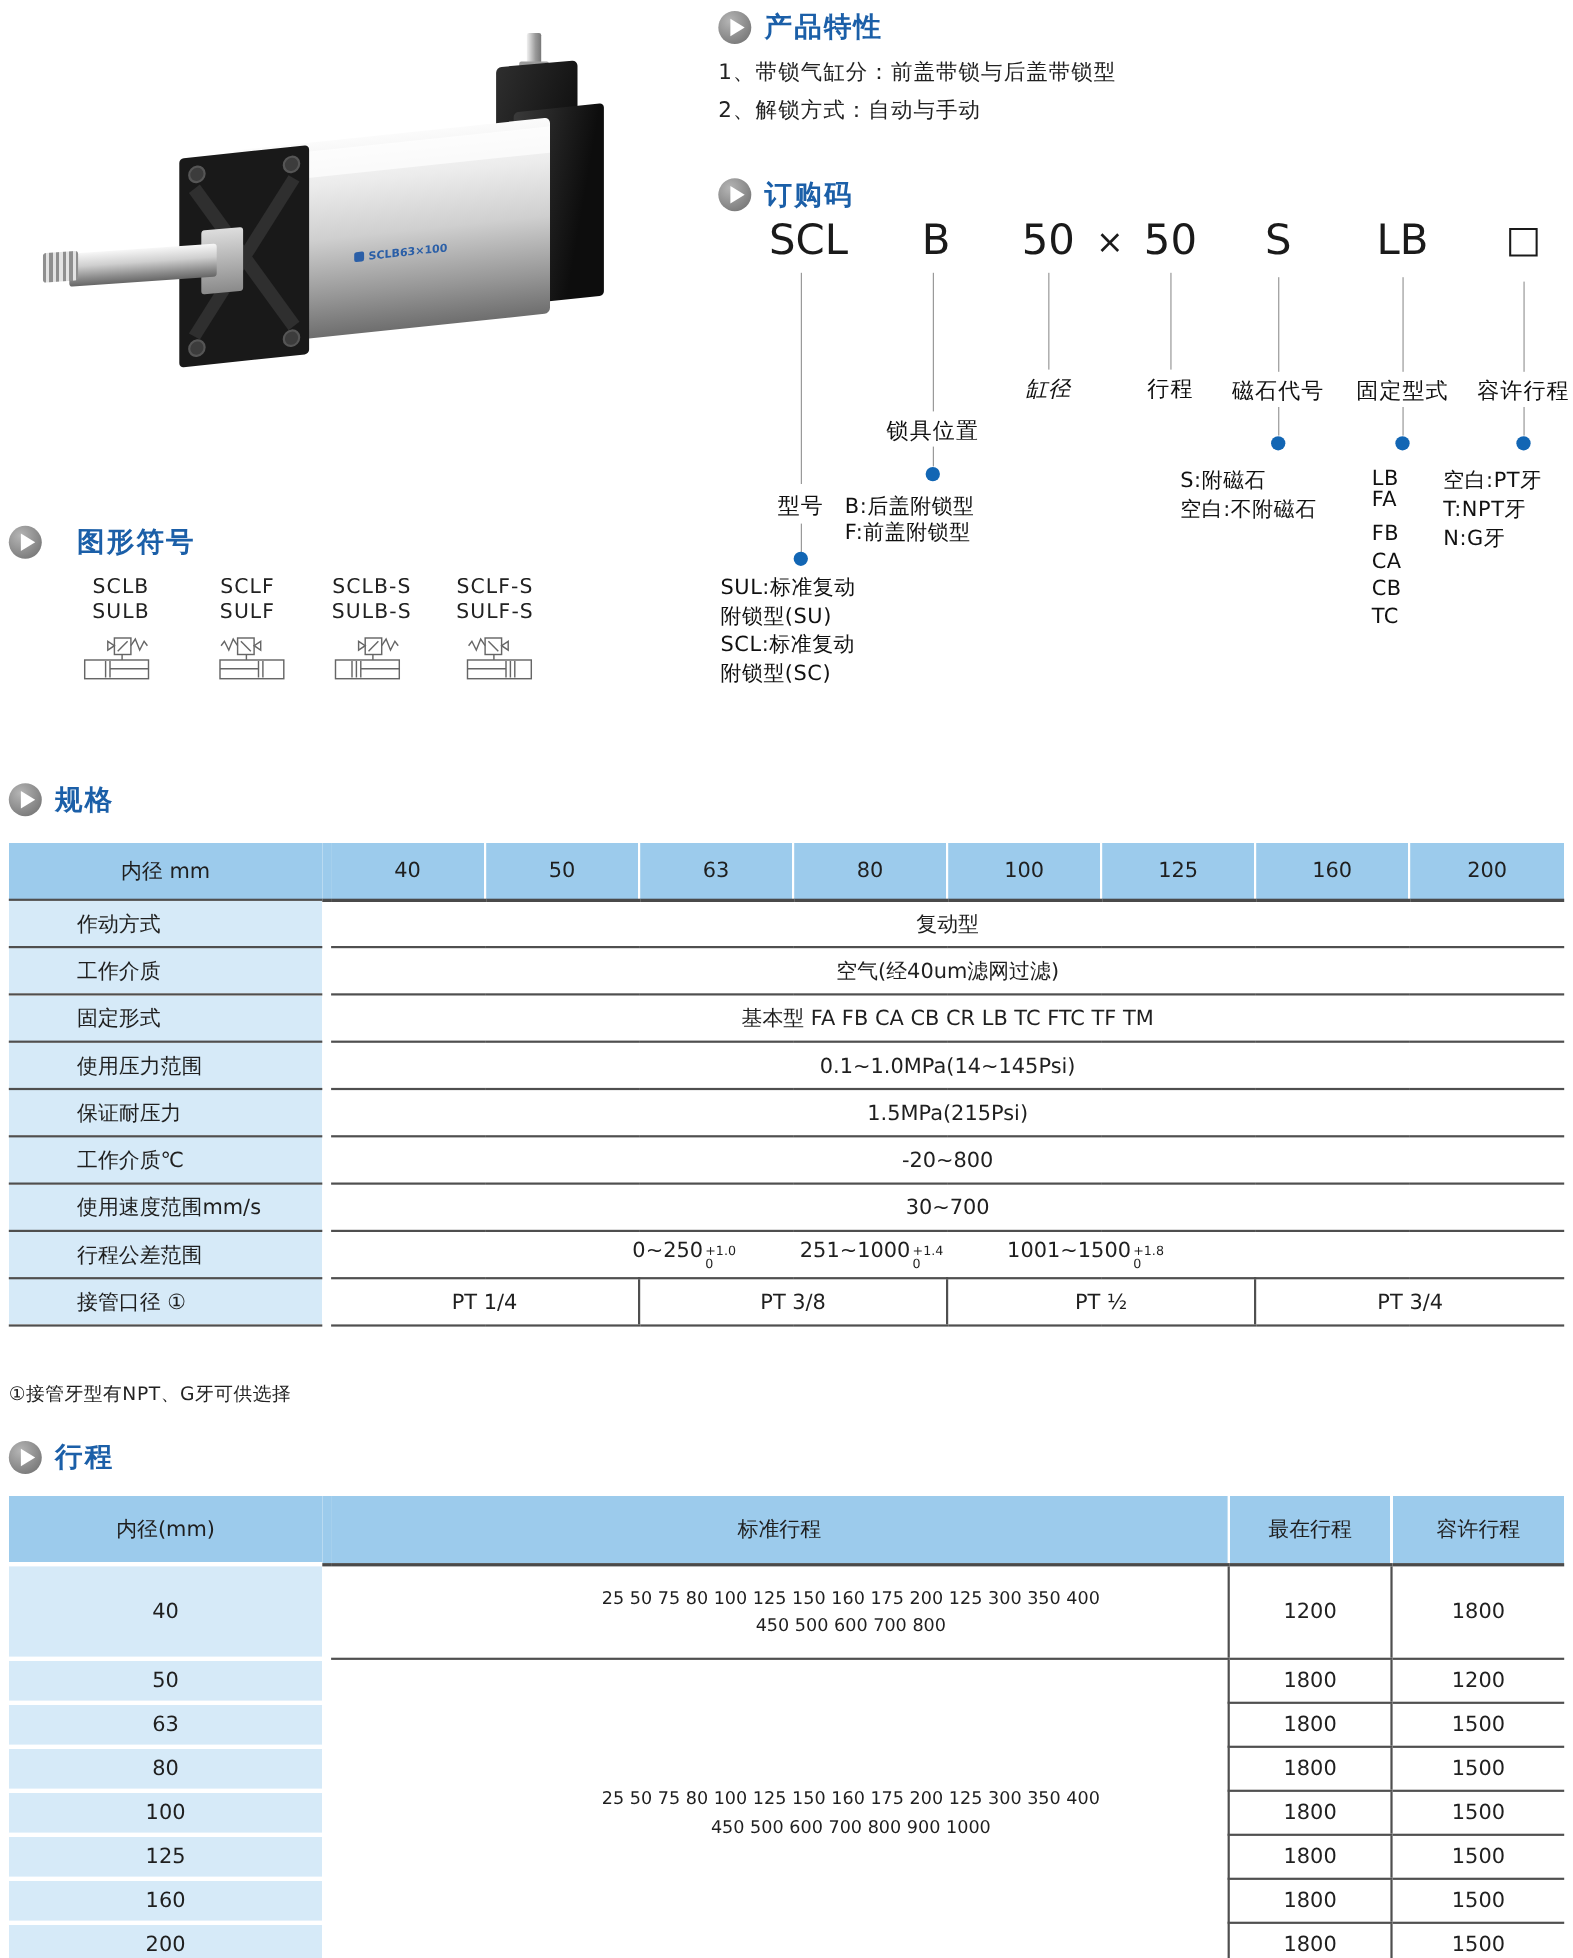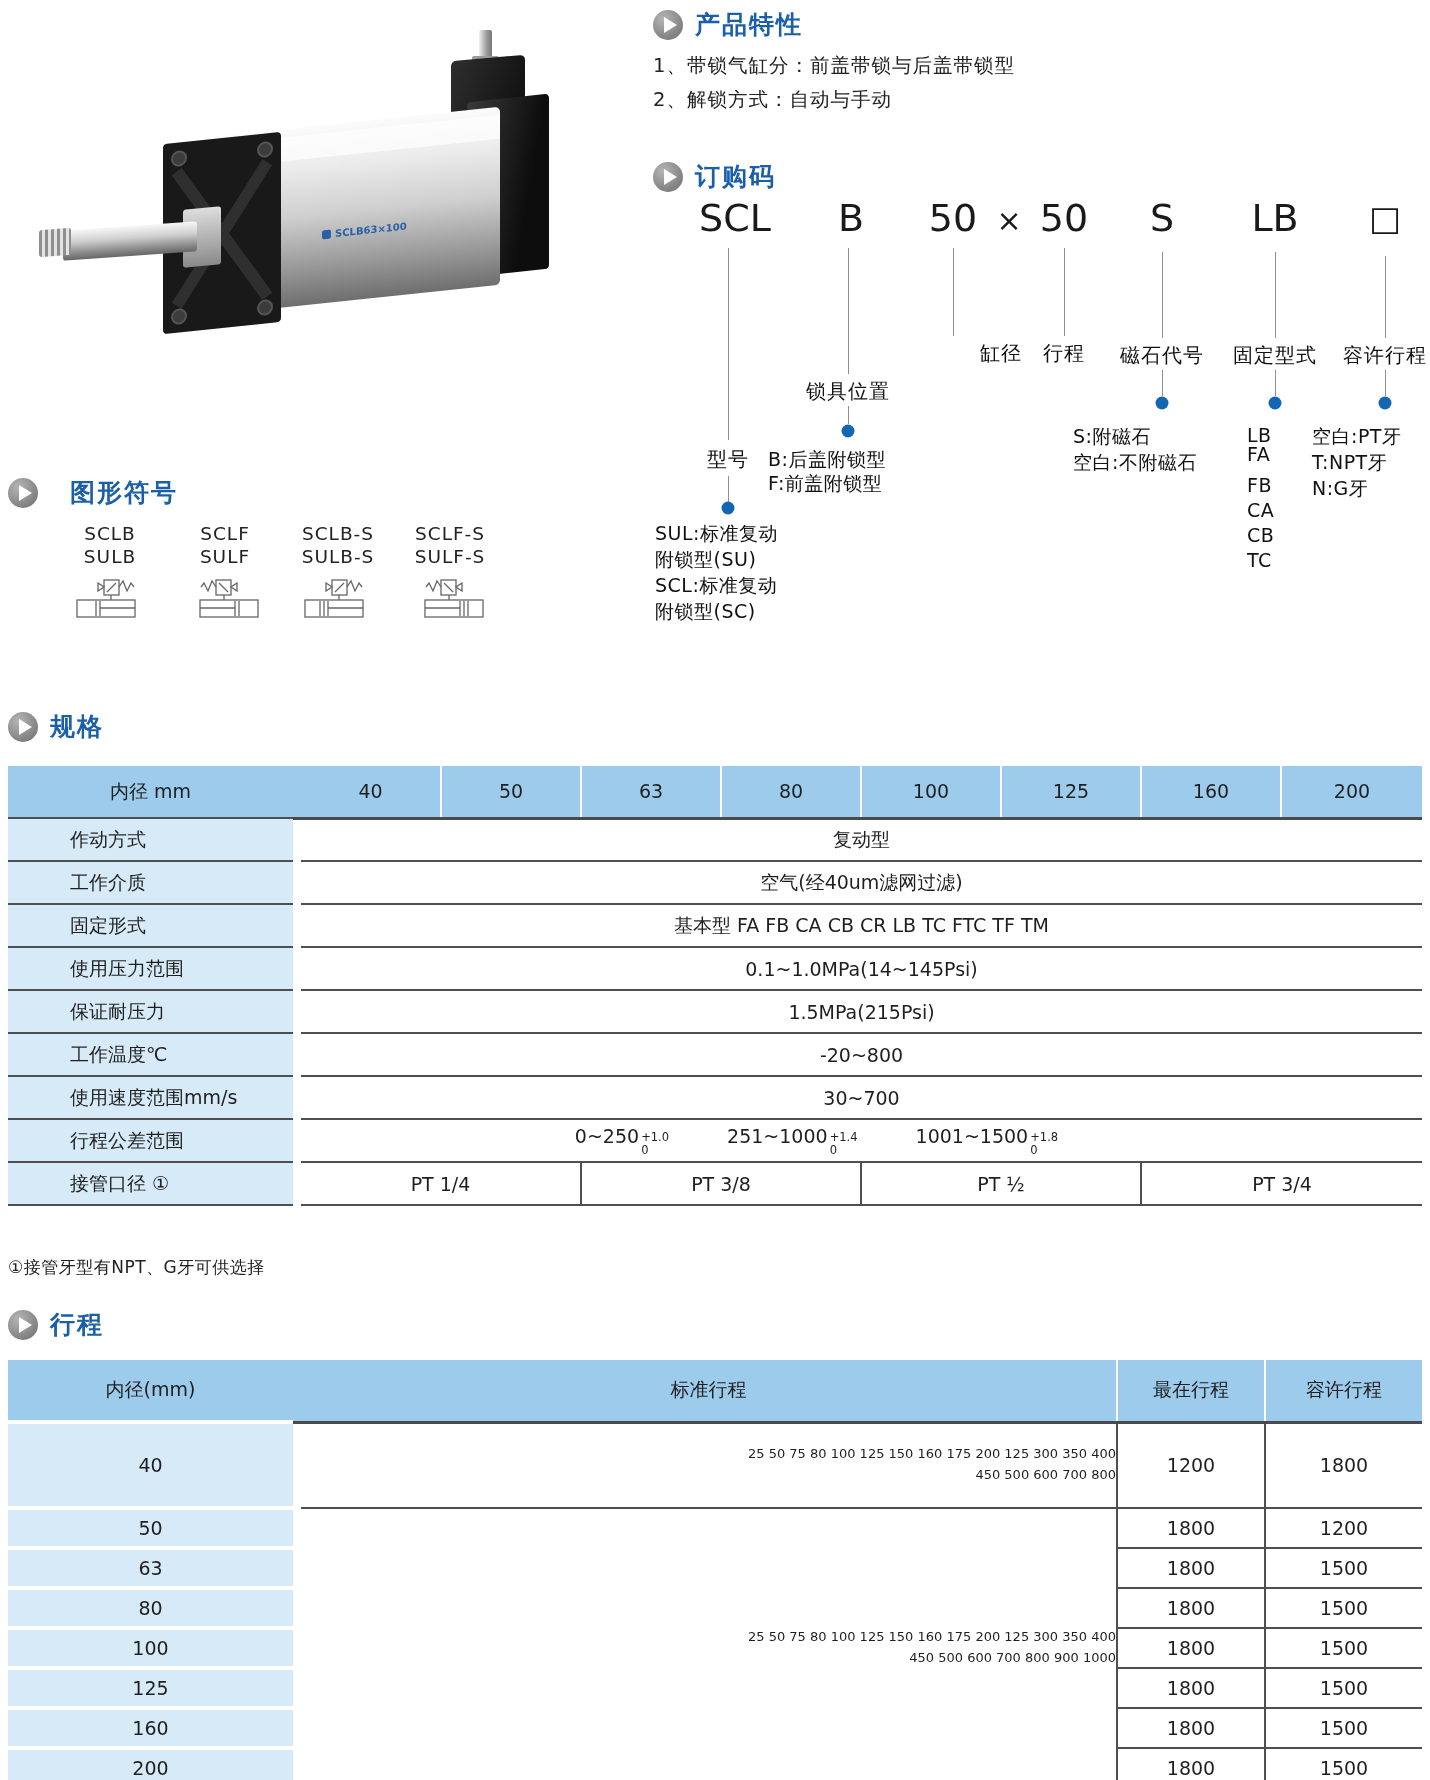--- a/index.html
+++ b/index.html
@@ -81,21 +81,21 @@
   .ss{display:inline-flex;flex-direction:column;align-items:flex-start;font-size:11.5px;line-height:1.05;margin-left:2px;vertical-align:2px;}
   .footnote{position:absolute;left:8px;top:1256px;font-size:17px;color:#222;letter-spacing:0.5px;}
   
   .stroke-table{position:absolute;left:8px;top:1360px;width:1414px;}
   .stroke-table tr{height:40px;}
   .stroke-table tr.hrow{height:62px;}
   .stroke-table tr.r40{height:86px;}
   .stroke-table td.lbl{text-align:center;padding-left:0;border-bottom:4px solid #fff;}
   .stroke-table td.num{border-bottom:2px solid #4f4f4f;}
   .stroke-table td.vsep{border-left:2px solid #4f4f4f;}
-  .stroke-table td.std{text-align:right;padding-left:130px;font-size:13px;line-height:1.6;border-bottom:2px solid #4f4f4f;}
+  .stroke-table td.std{text-align:center;padding-left:130px;font-size:16px;line-height:1.6;border-bottom:2px solid #4f4f4f;}
 </style>
 </head>
 <body>
 
 <div class="page">
 
   <div class="photo">
     <div class="lock-pin"></div>
     <div class="lock-nut"></div>
     <div class="lock-block"></div>
@@ -150,21 +150,21 @@
   <i class="vl" style="left:1275px;top:370px;height:26px;"></i>
   <i class="vl" style="left:1385px;top:256px;height:82px;"></i>
   <i class="vl" style="left:1385px;top:370px;height:26px;"></i>
 
   <span class="dot" style="left:728px;top:508px;"></span>
   <span class="dot" style="left:848px;top:431px;"></span>
   <span class="dot" style="left:1162px;top:403px;"></span>
   <span class="dot" style="left:1275px;top:403px;"></span>
   <span class="dot" style="left:1385px;top:403px;"></span>
 
-  <div class="odlabel" style="left:1001px;top:340px;">缸径</div>
+  <div class="odlabel" style="left:953px;top:340px;font-style:italic;">缸径</div>
   <div class="odlabel" style="left:1064px;top:340px;">行程</div>
   <div class="odlabel" style="left:1162px;top:342px;">磁石代号</div>
   <div class="odlabel" style="left:1275px;top:342px;">固定型式</div>
   <div class="odlabel" style="left:1385px;top:342px;">容许行程</div>
   <div class="odlabel" style="left:848px;top:378px;">锁具位置</div>
   <div class="odlabel" style="left:728px;top:446px;">型号</div>
 
   <div class="odopt" style="left:768px;top:447px;">B:后盖附锁型</div>
   <div class="odopt" style="left:768px;top:471px;">F:前盖附锁型</div>
 
@@ -313,21 +313,21 @@
           <td class="lbl">使用压力范围</td>
           <td class="gap"></td>
         <td class="val" colspan="8">0.1~1.0MPa(14~145Psi)</td>
         </tr>
     <tr>
           <td class="lbl">保证耐压力</td>
           <td class="gap"></td>
         <td class="val" colspan="8">1.5MPa(215Psi)</td>
         </tr>
     <tr>
-          <td class="lbl">工作温度℃</td>
+          <td class="lbl">工作介质℃</td>
           <td class="gap"></td>
         <td class="val" colspan="8">-20~800</td>
         </tr>
     <tr>
           <td class="lbl">使用速度范围mm/s</td>
           <td class="gap"></td>
         <td class="val" colspan="8">30~700</td>
         </tr>
     <tr>
       <td class="lbl">行程公差范围</td>

